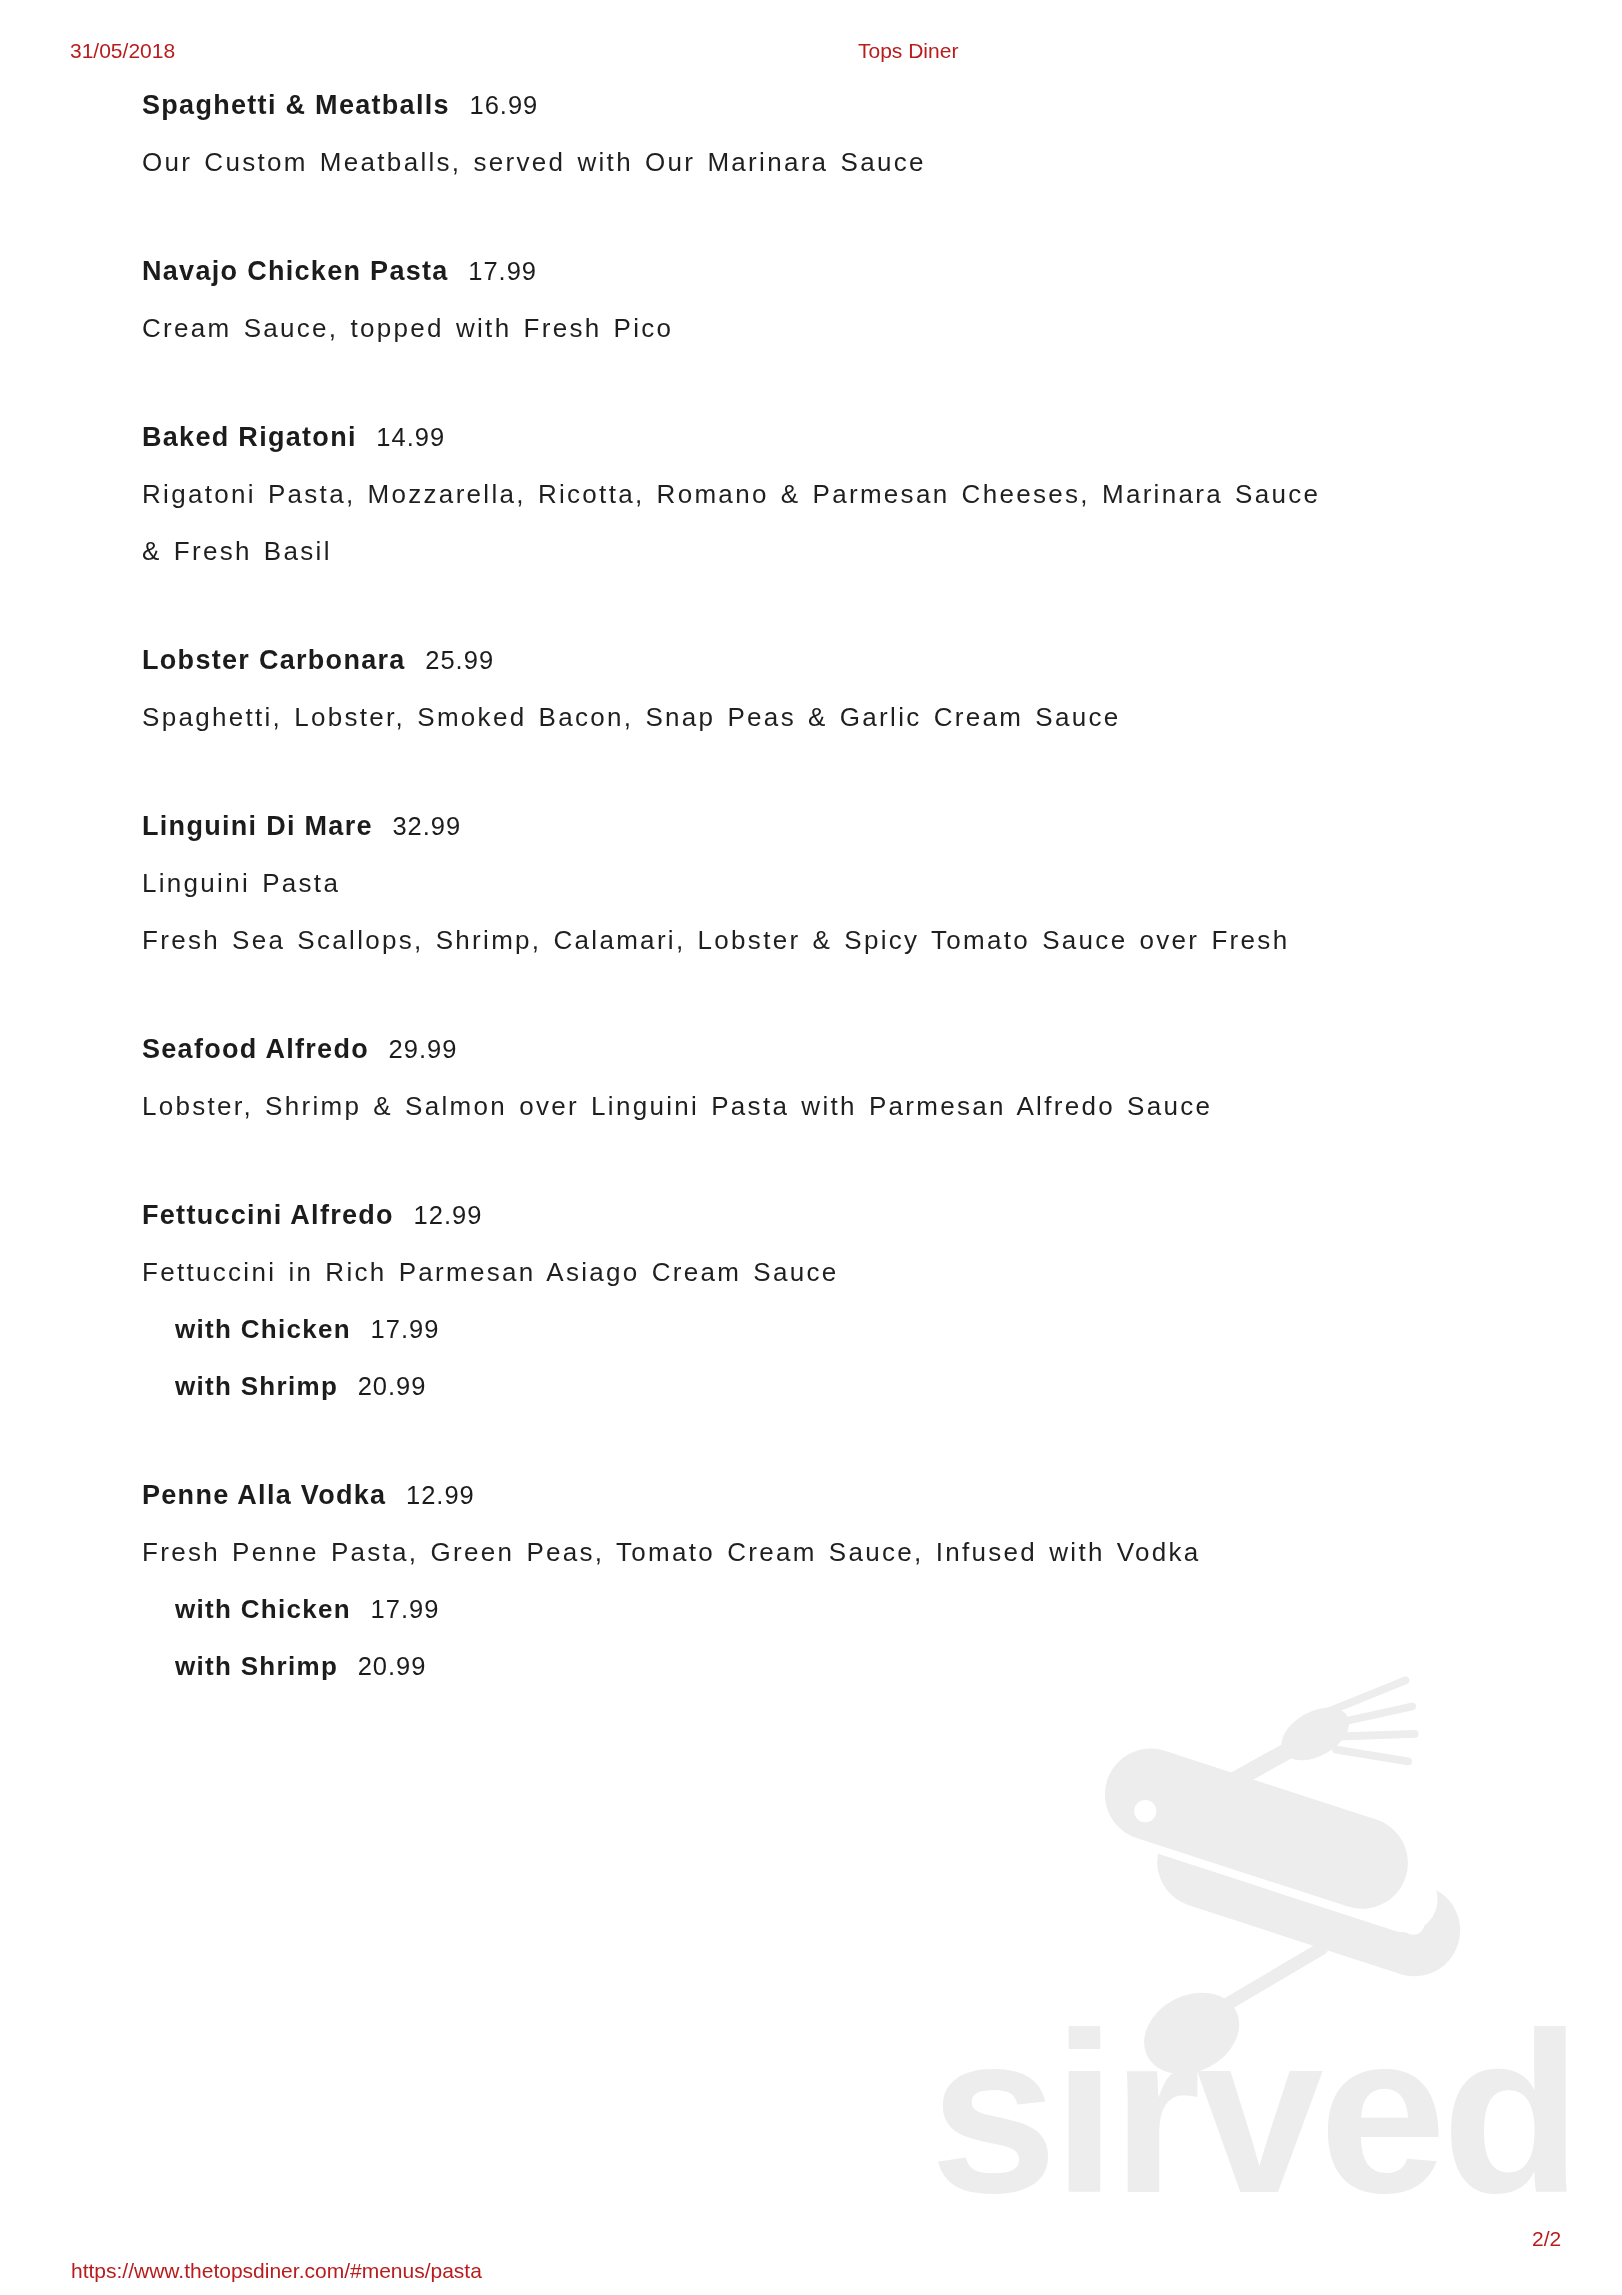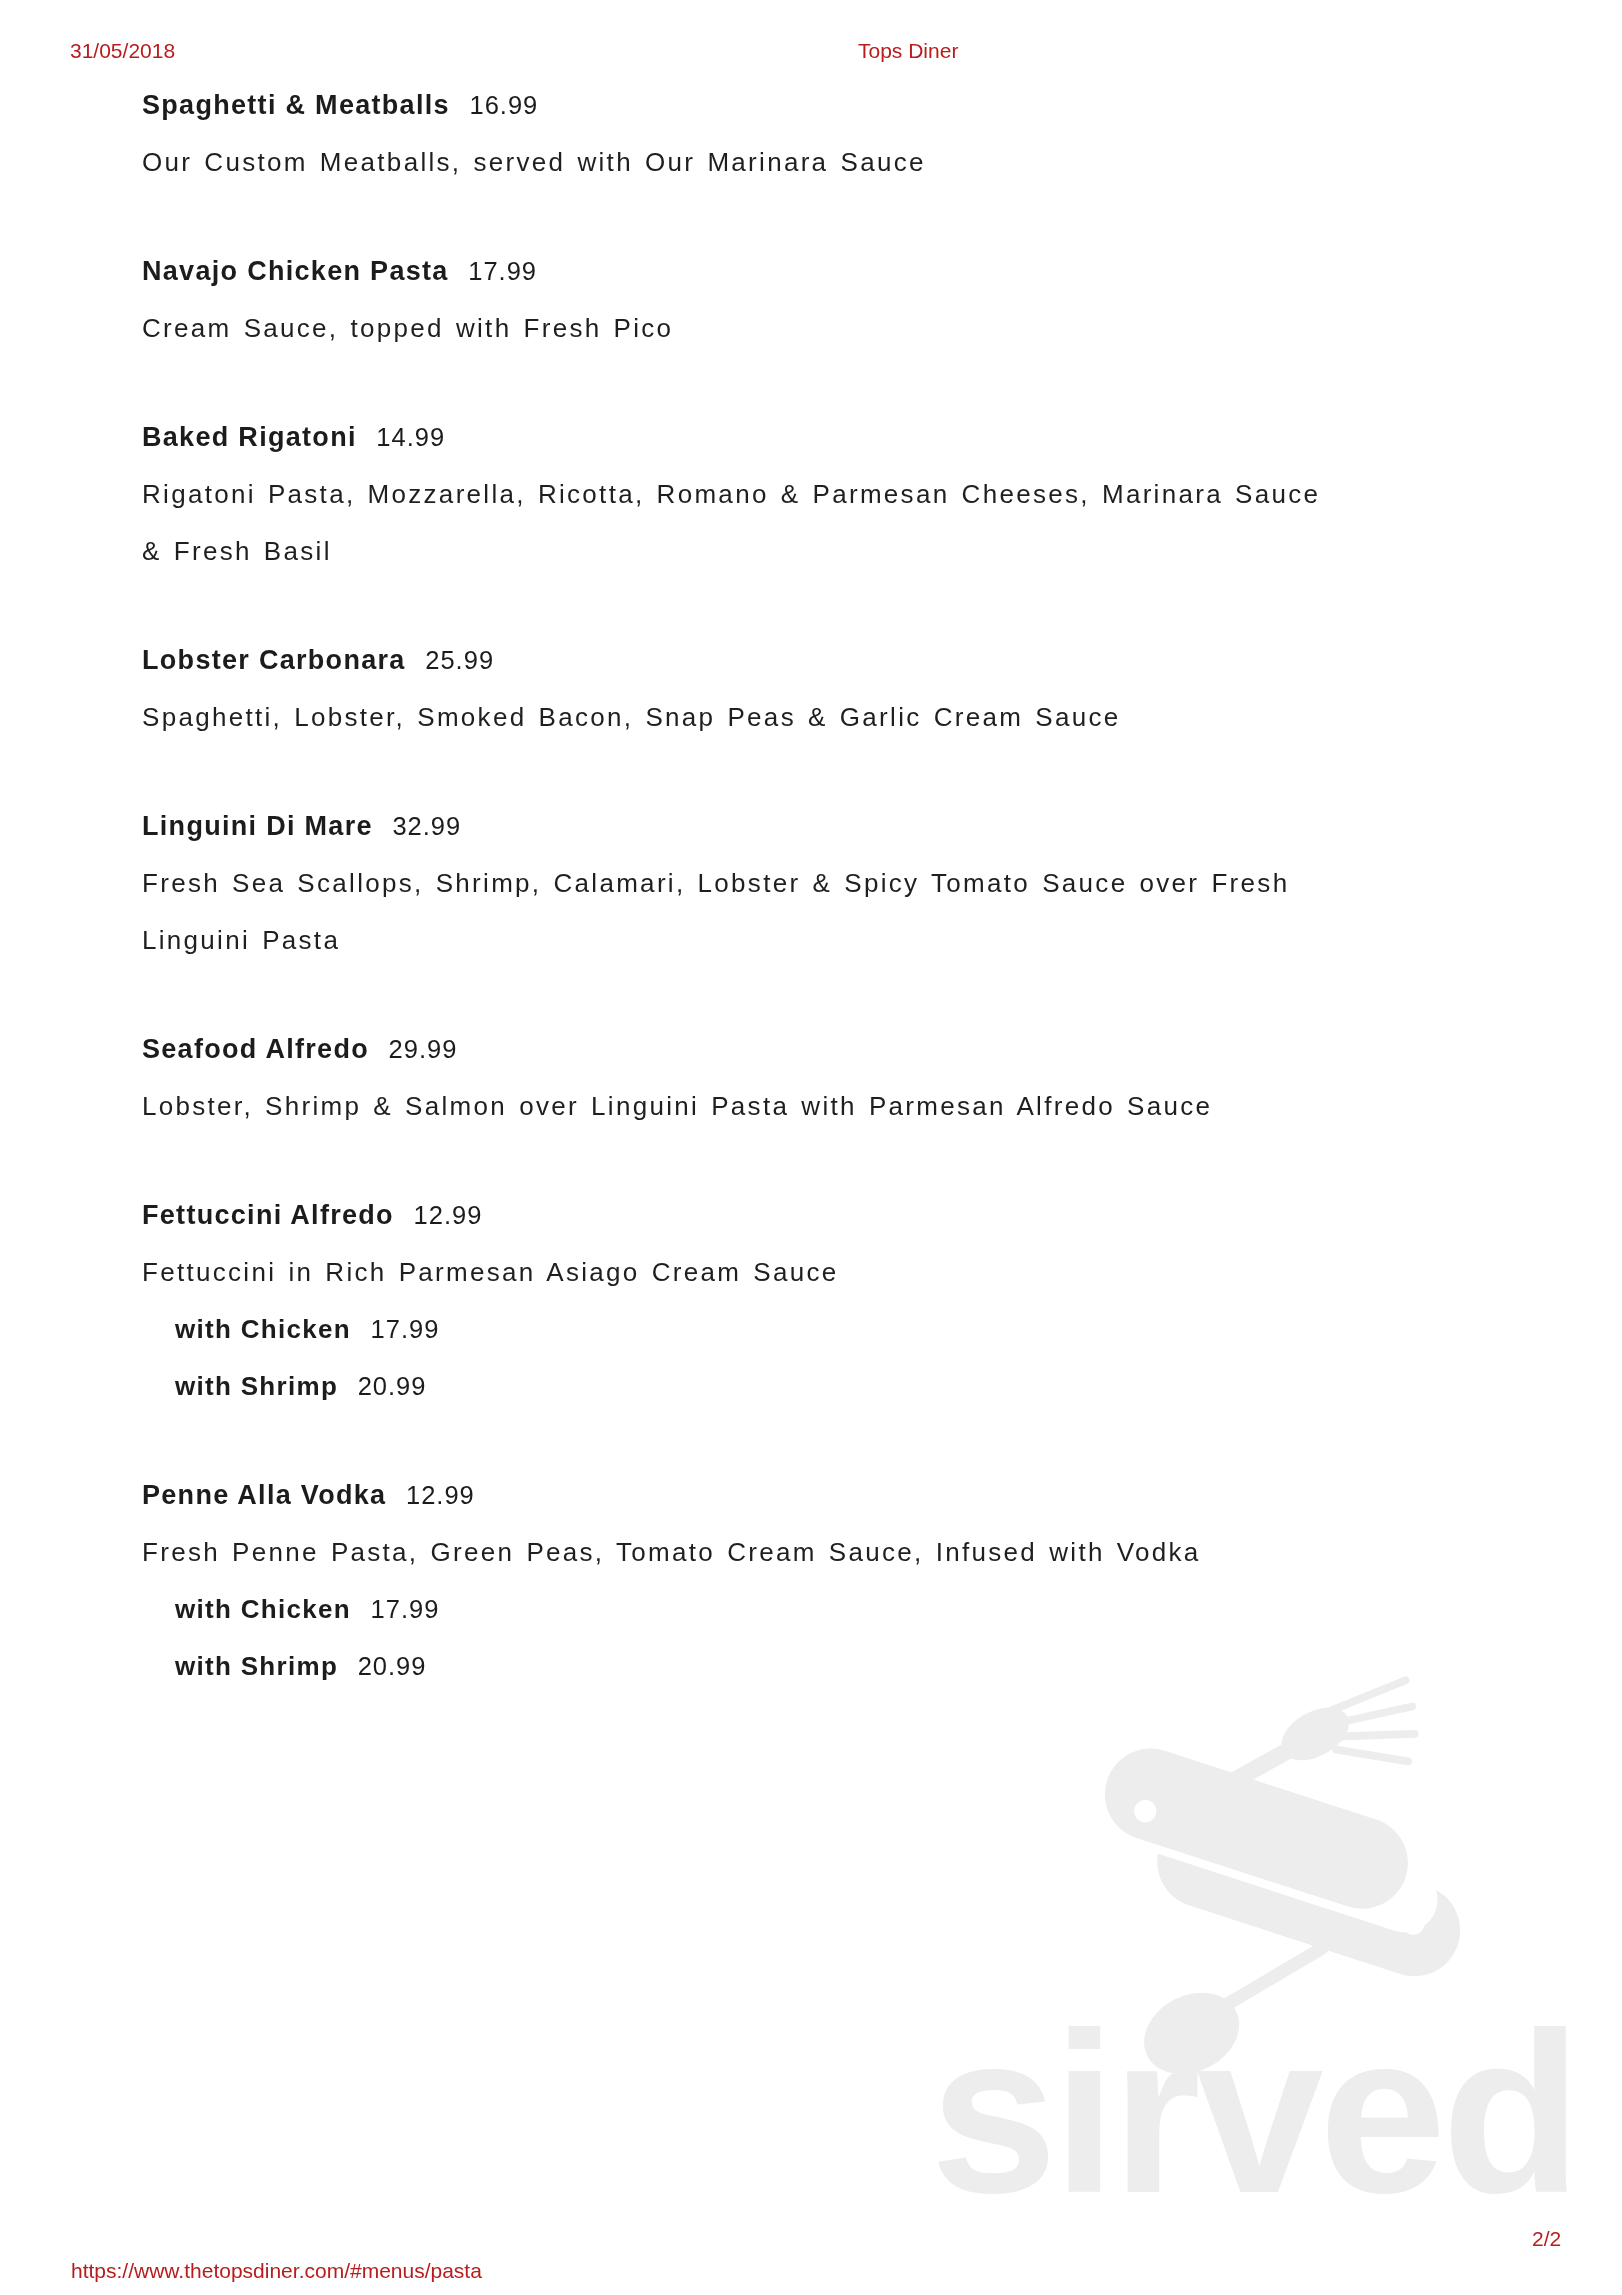--- a/index.html
+++ b/index.html
@@ -129,22 +129,22 @@
       <div class="line title-line"><span class="t">Baked Rigatoni</span><span class="price">14.99</span></div>
       <div class="line desc">Rigatoni Pasta, Mozzarella, Ricotta, Romano &amp; Parmesan Cheeses, Marinara Sauce</div>
       <div class="line desc">&amp; Fresh Basil</div>
     </div>
     <div class="item">
       <div class="line title-line"><span class="t">Lobster Carbonara</span><span class="price">25.99</span></div>
       <div class="line desc">Spaghetti, Lobster, Smoked Bacon, Snap Peas &amp; Garlic Cream Sauce</div>
     </div>
     <div class="item">
       <div class="line title-line"><span class="t">Linguini Di Mare</span><span class="price">32.99</span></div>
+      <div class="line desc">Linguini Pasta</div>
       <div class="line desc">Fresh Sea Scallops, Shrimp, Calamari, Lobster &amp; Spicy Tomato Sauce over Fresh</div>
-      <div class="line desc">Linguini Pasta</div>
     </div>
     <div class="item">
       <div class="line title-line"><span class="t">Seafood Alfredo</span><span class="price">29.99</span></div>
       <div class="line desc">Lobster, Shrimp &amp; Salmon over Linguini Pasta with Parmesan Alfredo Sauce</div>
     </div>
     <div class="item">
       <div class="line title-line"><span class="t">Fettuccini Alfredo</span><span class="price">12.99</span></div>
       <div class="line desc">Fettuccini in Rich Parmesan Asiago Cream Sauce</div>
       <div class="line opt"><span class="t">with Chicken</span><span class="price">17.99</span></div>
       <div class="line opt"><span class="t">with Shrimp</span><span class="price">20.99</span></div>

